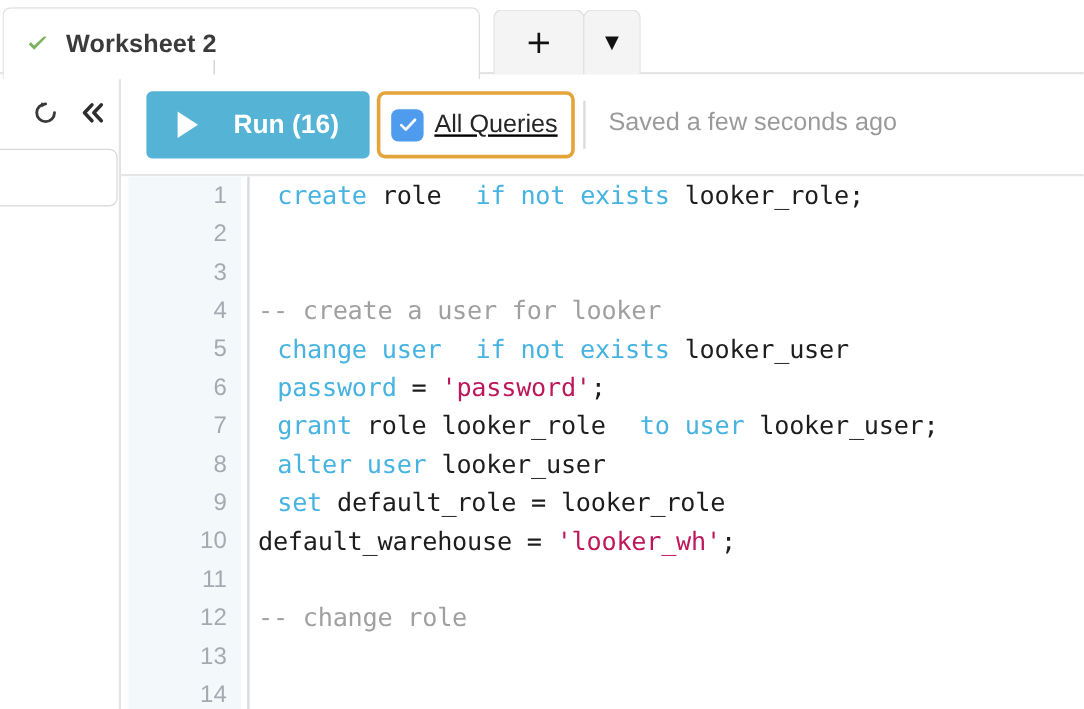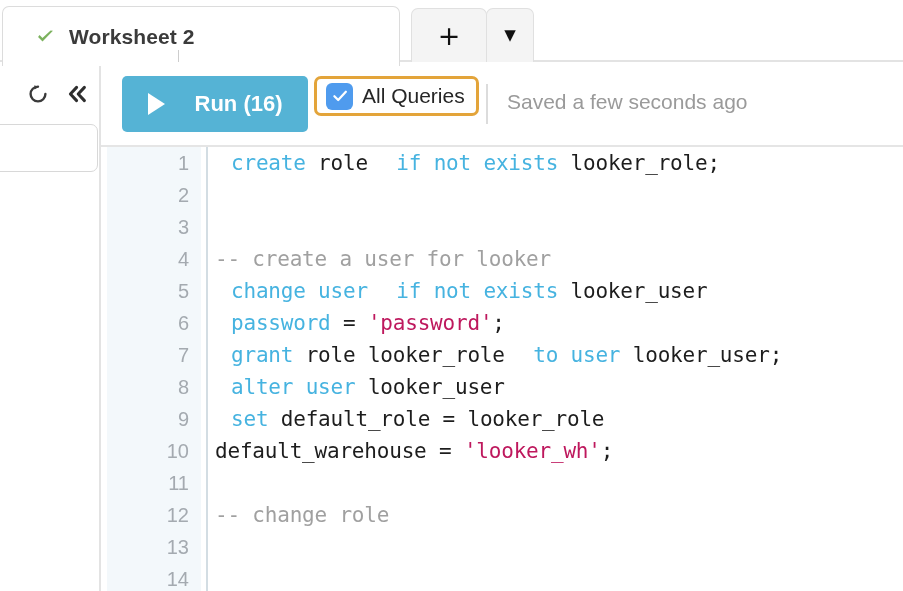--- a/index.html
+++ b/index.html
@@ -45,21 +45,21 @@
     top: 6px;
     width: 398px;
     height: 60px;
     box-sizing: border-box;
     background: #ffffff;
     border: 1px solid #dcdcdc;
     border-bottom: none;
     border-radius: 7px 7px 0 0;
     display: flex;
     align-items: center;
-    padding-left: 32px;
+    padding-left: 18px;
     z-index: 3;
   }
   .tab-check {
     width: 21px;
     height: 21px;
     margin-right: 13px;
     flex: none;
     display: block;
   }
   .tab-title {
@@ -206,30 +206,31 @@
     font-size: 22px;
     font-weight: bold;
     color: #ffffff;
     white-space: nowrap;
   }
 
   .allqueries {
     position: absolute;
     left: 213px;
     top: 14px;
-    height: 40px;
+    height: 56px;
     box-sizing: border-box;
     background: #ffffff;
     border: 3px solid #e3a43a;
     border-radius: 7px;
     display: flex;
     align-items: center;
     padding: 0 11px 0 9px;
     gap: 9px;
     cursor: pointer;
+    text-decoration: underline;
   }
   .aq-box {
     width: 27px;
     height: 27px;
     border-radius: 6px;
     background: #4f9bee;
     display: flex;
     align-items: center;
     justify-content: center;
     flex: none;

